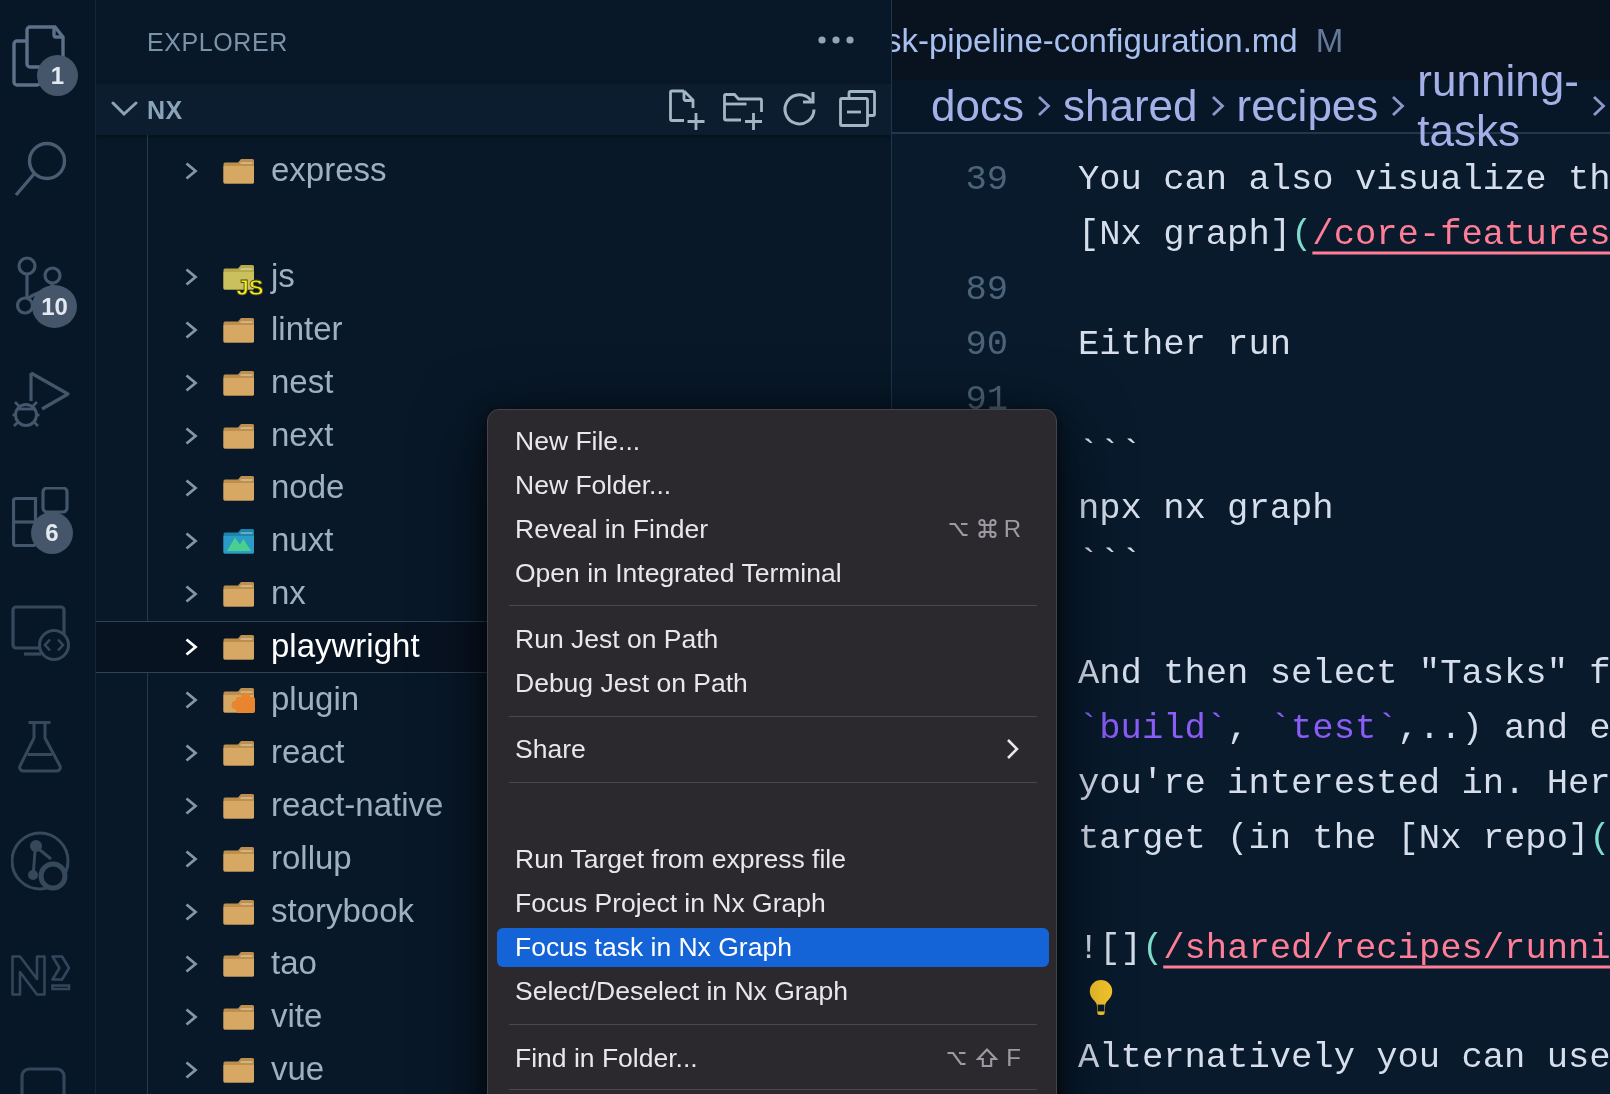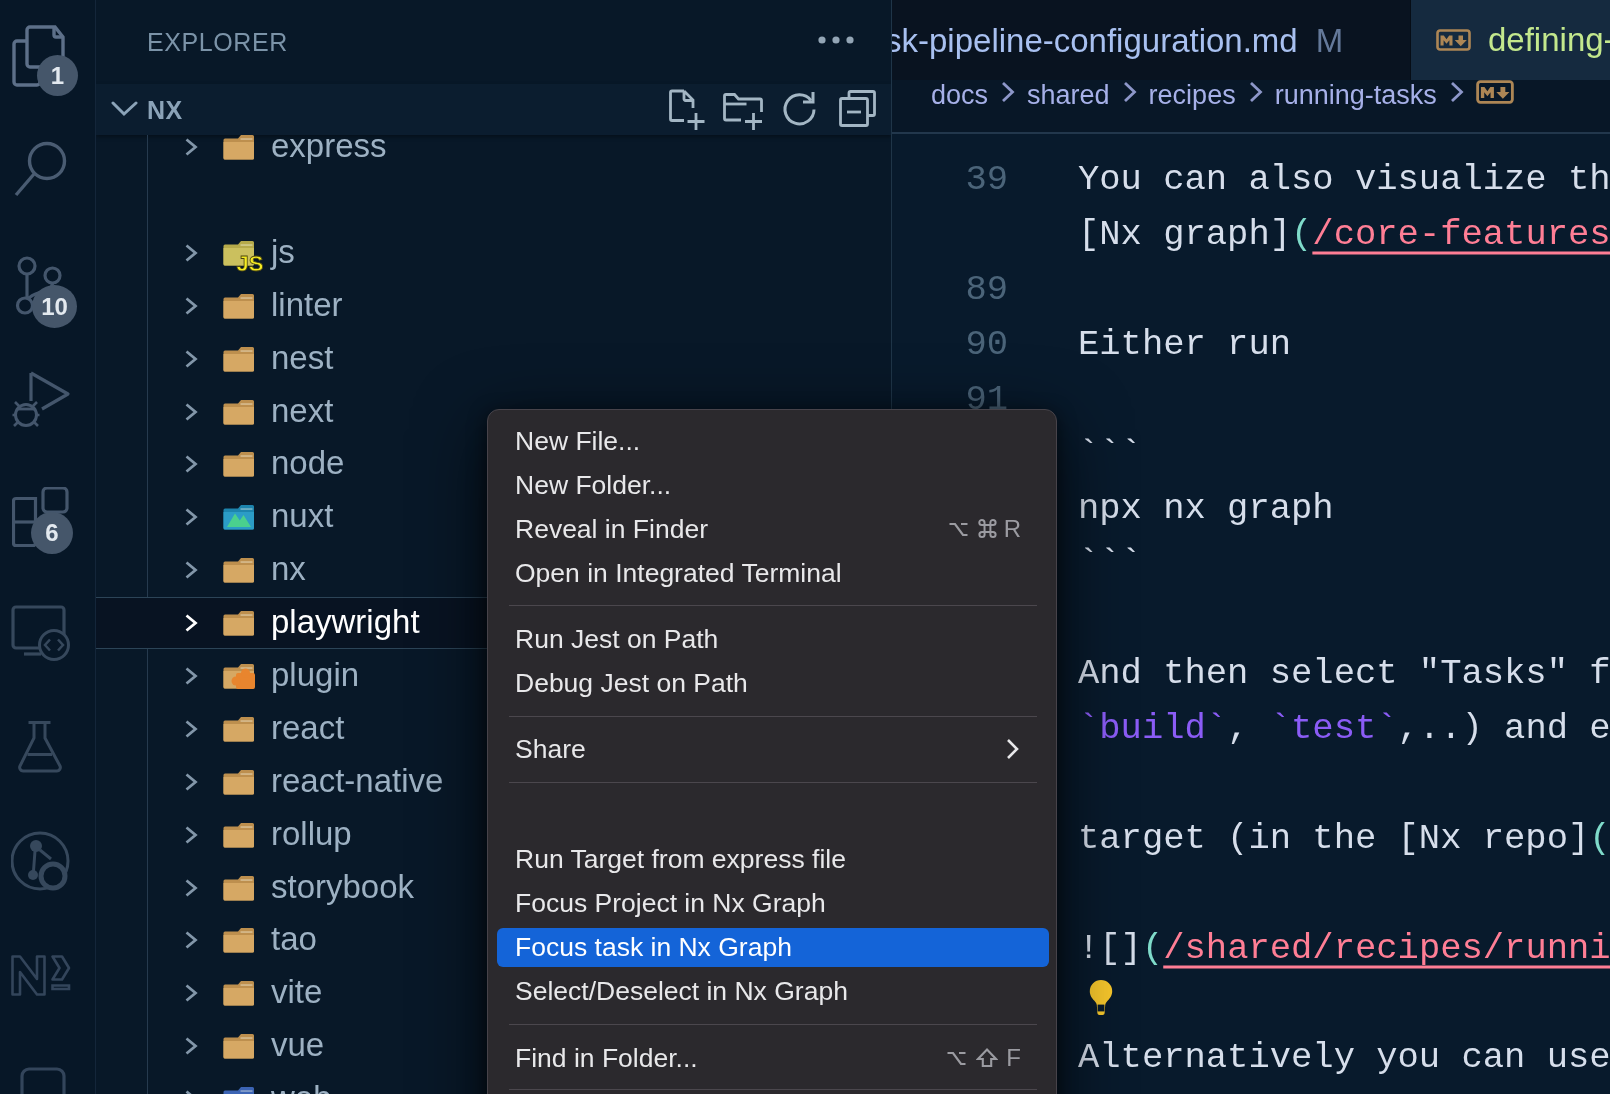--- a/index.html
+++ b/index.html
@@ -7,32 +7,32 @@
     font-family:"Liberation Sans", sans-serif; }
   #activity { position:absolute; left:0; top:0; width:95px; height:1094px; background:#071727; z-index:3; }
   .abicon { position:absolute; }
   .badge { position:absolute; background:#45566a; color:#e3e9ef; border-radius:50%;
     font-size:24px; font-weight:700; display:flex; align-items:center; justify-content:center; z-index:2; }
   #sidebar { position:absolute; left:95px; top:0; width:796px; height:1094px; background:#081828; overflow:hidden; border-left:1px solid #14263a;}
   #sbtitle { position:absolute; left:51px; top:28px; font-size:25px; letter-spacing:0.6px; color:#7b93a8; }
   #nxheader { position:absolute; left:0; top:84px; width:796px; height:51px; background:#0b1d2f; box-shadow:0 2px 4px rgba(0,0,0,0.35); }
   #nxlabel { position:absolute; left:51px; top:12px; font-size:25px; font-weight:700; color:#8ba3b8; letter-spacing:0.5px; }
   .tree { position:absolute; left:0; top:0; width:796px; height:1094px; }
-  .row { position:absolute; left:0; width:796px; height:52px; }
+  .row { position:absolute; left:0; width:796px; height:52px;margin-top:24px; }
   .row .chev { position:absolute; left:87px; top:50%; transform:translateY(-50%); }
   .row .fico { position:absolute; left:126px; top:50%; transform:translateY(-50%); height:30px;}
   .row .lbl { position:absolute; left:175px; top:50%; transform:translateY(-52%); font-size:33px; color:#9db1c3; white-space:pre; }
   .row.sel { background:#081322; border-top:1px solid #2c4457; border-bottom:1px solid #2c4457; }
   .row.sel .lbl { color:#ffffff; }
   #guide { position:absolute; left:51px; top:135px; width:1px; height:959px; background:#263a4e; }
   #editor { position:absolute; left:891px; top:0; width:719px; height:1094px; background:#081a2c; border-left:1px solid #1f3548; }
   #tabs { position:absolute; left:0; top:0; width:719px; height:80px; background:#091320; overflow:hidden; }
   #tab2 { position:absolute; left:518px; top:0; width:201px; height:80px; background:#152a3f; border-left:1px solid #060d16; }
   #crumbs { position:absolute; left:0; top:80px; width:719px; height:54px; background:#081727; border-bottom:2px solid #22374c;
-    display:flex; align-items:flex-start; font-size:27px; color:#a6b0e8; }
+    display:flex; align-items:center; font-size:44px; color:#a6b0e8; }
   #code { position:absolute; left:0; top:136px; width:719px; height:958px;
     font-family:"Liberation Mono", monospace; font-size:35.5px; color:#d6deeb; }
   .cl { position:absolute; left:186px; white-space:pre; transform:translateY(-50%); }
   .ln { position:absolute; left:0; width:116px; text-align:right; color:#4b6479; transform:translateY(-50%); }
   .teal { color:#7fdbca; }
   .pink { color:#ff7e95; text-decoration:underline; text-underline-offset:8px; text-decoration-thickness:3px; }
   .lime { color:#8b5cf6; }
   #menu { position:absolute; left:487px; top:409px; width:570px; height:760px;
     background:#2b292d; border-radius:12px; border:1px solid #47434a;
     box-shadow:0 18px 70px rgba(0,0,0,0.7), 0 4px 18px rgba(0,0,0,0.55);
@@ -339,28 +339,20 @@
       <path d="M41.5 30.5 H58 V34 H41.5 Z" fill="none" stroke="#33455b" stroke-width="2.6"></path>
     </svg>
     <svg class="abicon" style="left:19px;top:1066px" width="48" height="28" viewBox="0 0 48 28">
       <rect x="3" y="3" width="42" height="42" rx="7" fill="none" stroke="#33455b" stroke-width="3.2"></rect>
     </svg>
   </div>
 
 <div id="editor">
   <div id="tabs">
     <div style="position:absolute;left:-7px;top:22px;font-size:33px;color:#a8c0f0;white-space:pre">sk-pipeline-configuration.md<span style="color:#64799a;margin-left:18px">M</span></div>
-    <div id="tab2">
-        <div style="position:absolute;left:25px;top:29px"><svg width="35" height="22" viewBox="0 0 35 22" style="flex:none">
-            <rect x="1.5" y="1.5" width="32" height="19" rx="2.5" fill="none" stroke="#ad8655" stroke-width="2.6"></rect>
-            <path d="M4.5 16.5 L4.5 6.5 L7.8 6.5 L10.5 10.2 L13.2 6.5 L16.5 6.5 L16.5 16.5 L13.4 16.5 L13.4 11.2 L10.5 14.8 L7.6 11.2 L7.6 16.5 Z" fill="#ad8655"></path>
-            <path d="M22.5 6.5 L27 6.5 L27 11 L30.8 11 L24.75 17.3 L18.7 11 L22.5 11 Z" fill="#ad8655"></path>
-          </svg></div>
-        <div style="position:absolute;left:77px;top:21px;font-size:33px;color:#c3e88d;white-space:pre">defining-</div>
-      </div>
   </div>
   <div id="crumbs">
       <span style="margin-left:39px">docs</span>
       <svg width="17" height="24" viewBox="0 0 17 24" style="flex:none;margin:0 11px">
         <path d="M4 3 L13.5 12 L4 21" stroke="#8d97c9" stroke-width="2.8" fill="none"></path>
       </svg>
       <span>shared</span>
       <svg width="17" height="24" viewBox="0 0 17 24" style="flex:none;margin:0 11px">
         <path d="M4 3 L13.5 12 L4 21" stroke="#8d97c9" stroke-width="2.8" fill="none"></path>
       </svg>
@@ -386,20 +378,21 @@
       <div class="cl" style="top:152.8px"></div>
       <div class="ln" style="top:207.7px">90</div>
       <div class="cl" style="top:207.7px">Either run</div>
       <div class="ln" style="top:262.6px">91</div>
       <div class="cl" style="top:262.6px"></div>
       <div class="cl" style="top:317.5px">```</div>
       <div class="cl" style="top:372.4px">npx nx graph</div>
       <div class="cl" style="top:427.3px">```</div>
       <div class="cl" style="top:537.0999999999999px">And then select "Tasks" f</div>
       <div class="cl" style="top:592px"><span class="lime">`build`</span>, <span class="lime">`test`</span>,..) and e</div>
+      <div class="cl" style="top:646.9px">you're interested in. Her</div>
       <div class="cl" style="top:701.8px">target (in the [Nx repo]<span class="teal">(</span></div>
       <div class="cl" style="top:811.6px">![]<span class="teal">(</span><span class="pink">/shared/recipes/running-tasks</span></div>
       <div class="cl" style="top:921.4px">Alternatively you can use</div>
       <svg style="position:absolute;left:196px;top:842px" width="26" height="38" viewBox="0 0 26 38">
         <path d="M13 2 a11.2 11.2 0 0 1 11.2 11.2 c0 4.6 -2.6 7.3 -4.6 9.6 c-1.5 1.7 -2.2 2.8 -2.4 4.2 l-0.6 8.2 a2 2 0 0 1 -2 1.8 h-3.2 a2 2 0 0 1 -2 -1.8 L8.8 27 c-0.2 -1.4 -0.9 -2.5 -2.4 -4.2 c-2 -2.3 -4.6 -5 -4.6 -9.6 A11.2 11.2 0 0 1 13 2 Z" fill="#f7c72c"></path>
         <rect x="9.6" y="26.6" width="6.8" height="6.8" fill="#081a2c"></rect>
       </svg>
     </div>
 </div>
 

